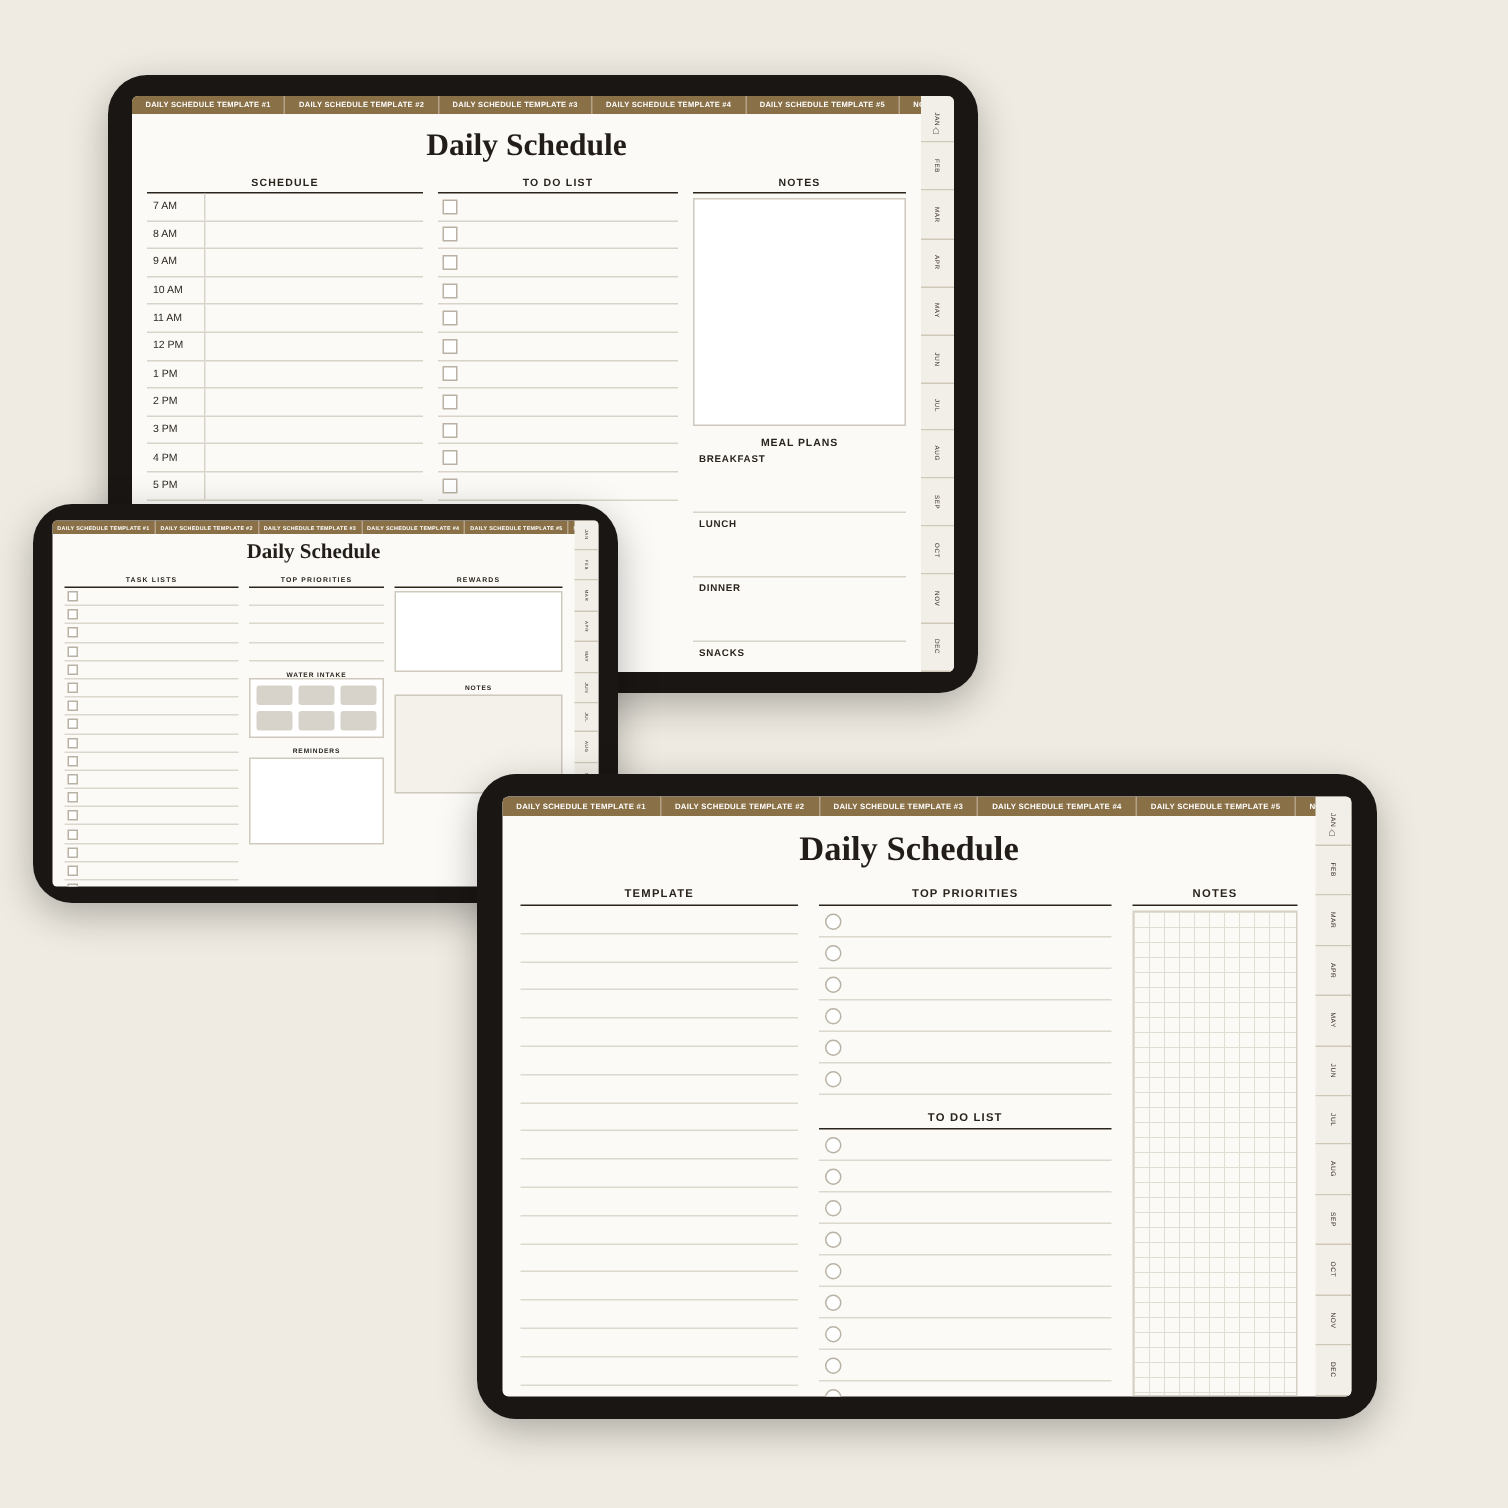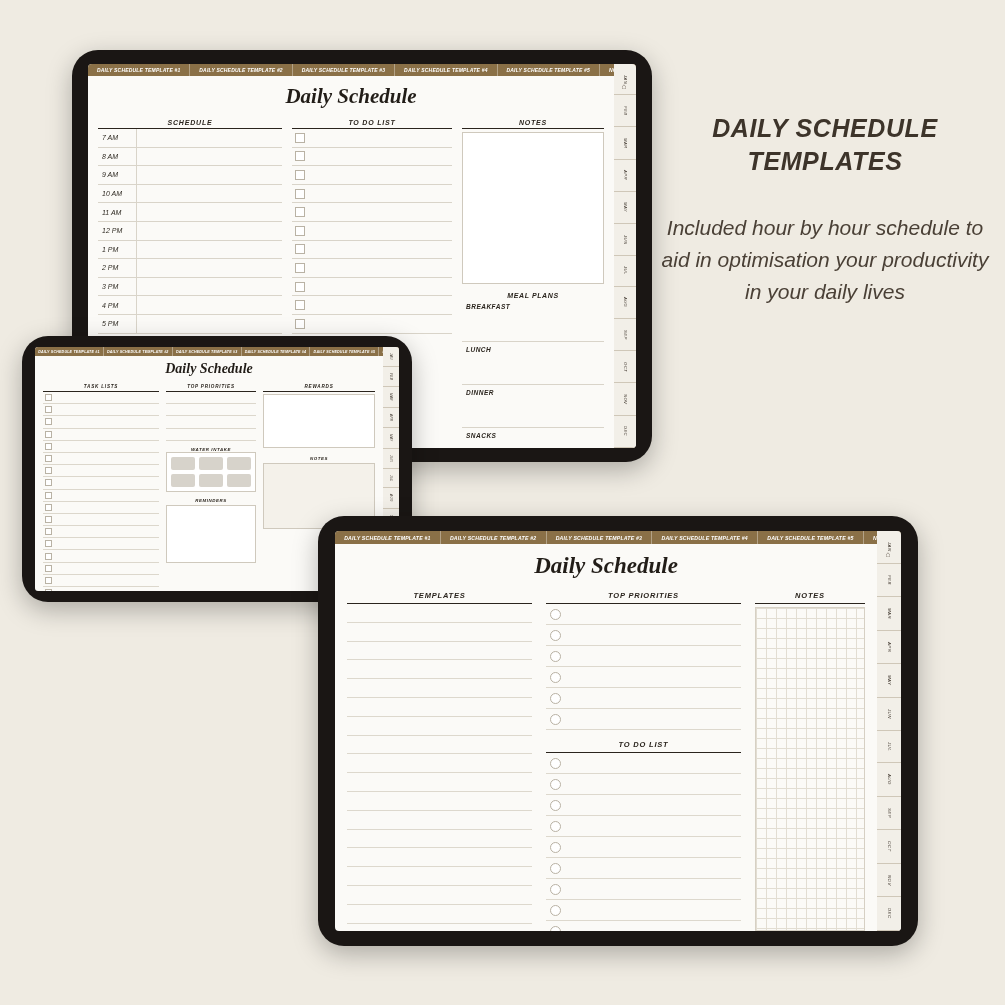--- a/index.html
+++ b/index.html
@@ -3,21 +3,21 @@
 <meta charset="utf-8">
 <style>
   html,body{margin:0;padding:0;}
   body{
     width:1005px;height:1005px;
     background:#efebe2;
     font-family:"Liberation Sans", sans-serif;
     position:relative;
     overflow:hidden;
   }
-  .stage{position:absolute;inset:0;font-style:italic;}
+  .stage{position:absolute;inset:0;}
 
   
   .tablet{position:absolute;background:#1a1614;border-radius:26px;box-shadow:0 8px 26px rgba(0,0,0,.28);}
   .tablet .screen{position:absolute;background:#fbfaf7;overflow:hidden;}
 
   
   .tabstrip{display:flex;width:100%;box-sizing:border-box;}
   .tabstrip .tab{
     flex:1 1 auto;color:#fff;text-align:center;
     font-weight:bold;letter-spacing:.2px;
@@ -353,21 +353,21 @@
           <div class="tab">DAILY SCHEDULE TEMPLATE #2</div>
           <div class="tab">DAILY SCHEDULE TEMPLATE #3</div>
           <div class="tab">DAILY SCHEDULE TEMPLATE #4</div>
           <div class="tab">DAILY SCHEDULE TEMPLATE #5</div>
           <div class="tab">NOTES</div>
         </div>
       <div id="t3-body">
         <div class="page-title">Daily Schedule</div>
         <div id="t3-cols">
           <div id="t3-sched">
-            <div class="col-head">TEMPLATES</div>
+            <div class="col-head">TEMPLATE</div>
             <div id="t3-schedrows">
                 <div class="lineRow"></div>
                 <div class="lineRow"></div>
                 <div class="lineRow"></div>
                 <div class="lineRow"></div>
                 <div class="lineRow"></div>
                 <div class="lineRow"></div>
                 <div class="lineRow"></div>
                 <div class="lineRow"></div>
                 <div class="lineRow"></div>
@@ -451,19 +451,15 @@
           <div class="stab">AUG</div>
           <div class="stab">SEP</div>
           <div class="stab">OCT</div>
           <div class="stab">NOV</div>
           <div class="stab">DEC</div>
         </div>
       <div class="home-btn" style="top:17px;width:22px;height:13px;font-size:8px;">⌂</div>
     </div>
   </div>
 
-  <div class="caption" id="caption-right">
-    <div class="c-title">DAILY SCHEDULE TEMPLATES</div>
-    <div class="c-body">Included hour by hour schedule to aid in optimisation your productivity in your daily lives</div>
-  </div>
 
 
 </div>
 
 </body></html>

